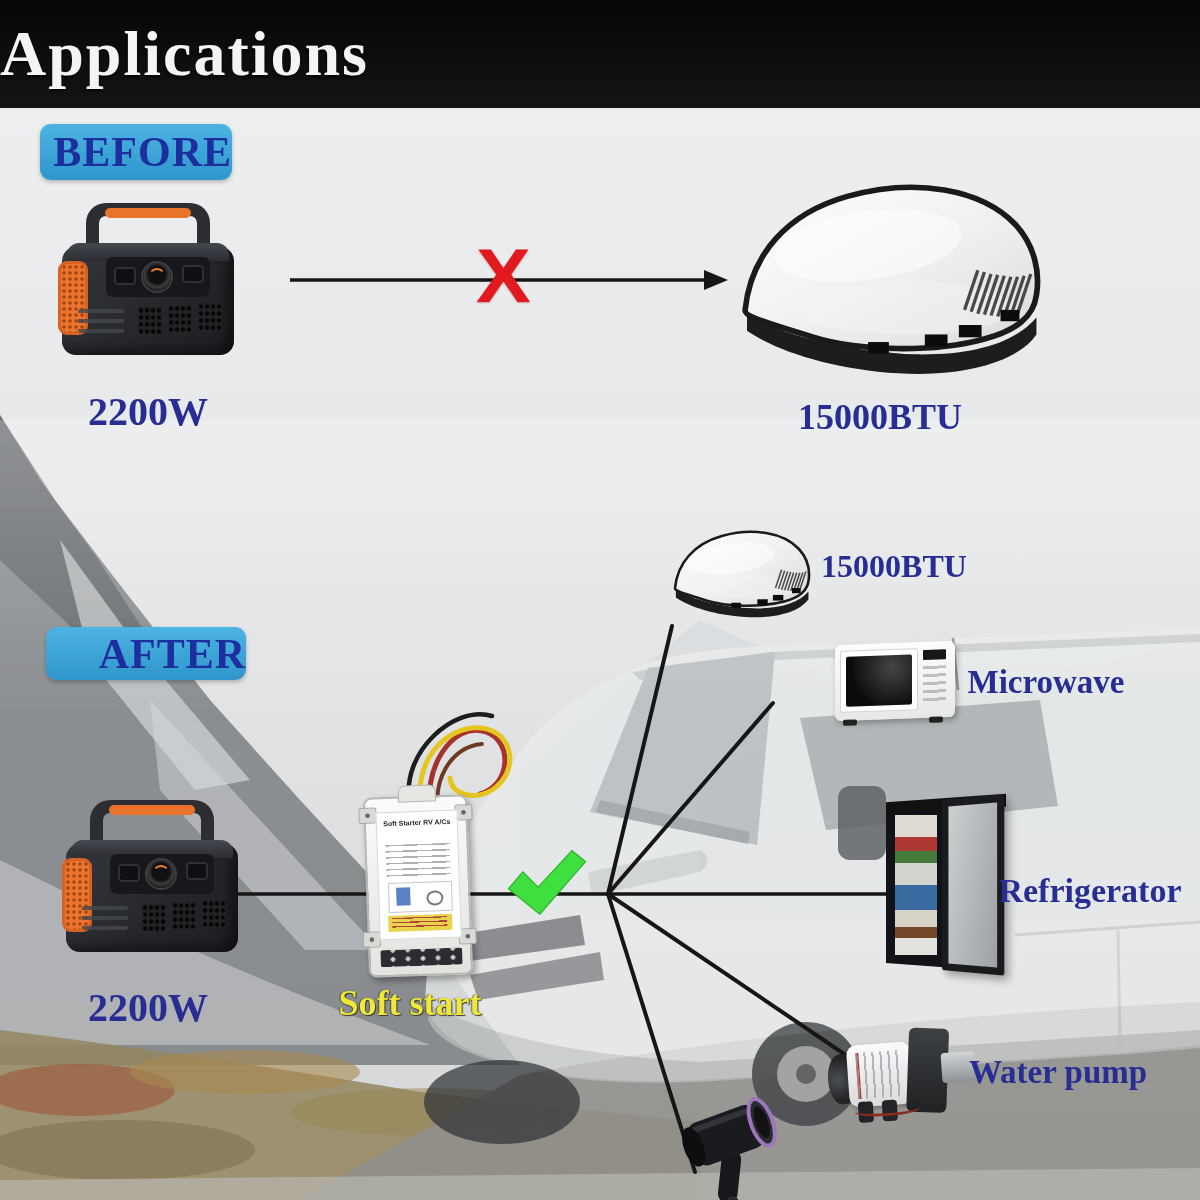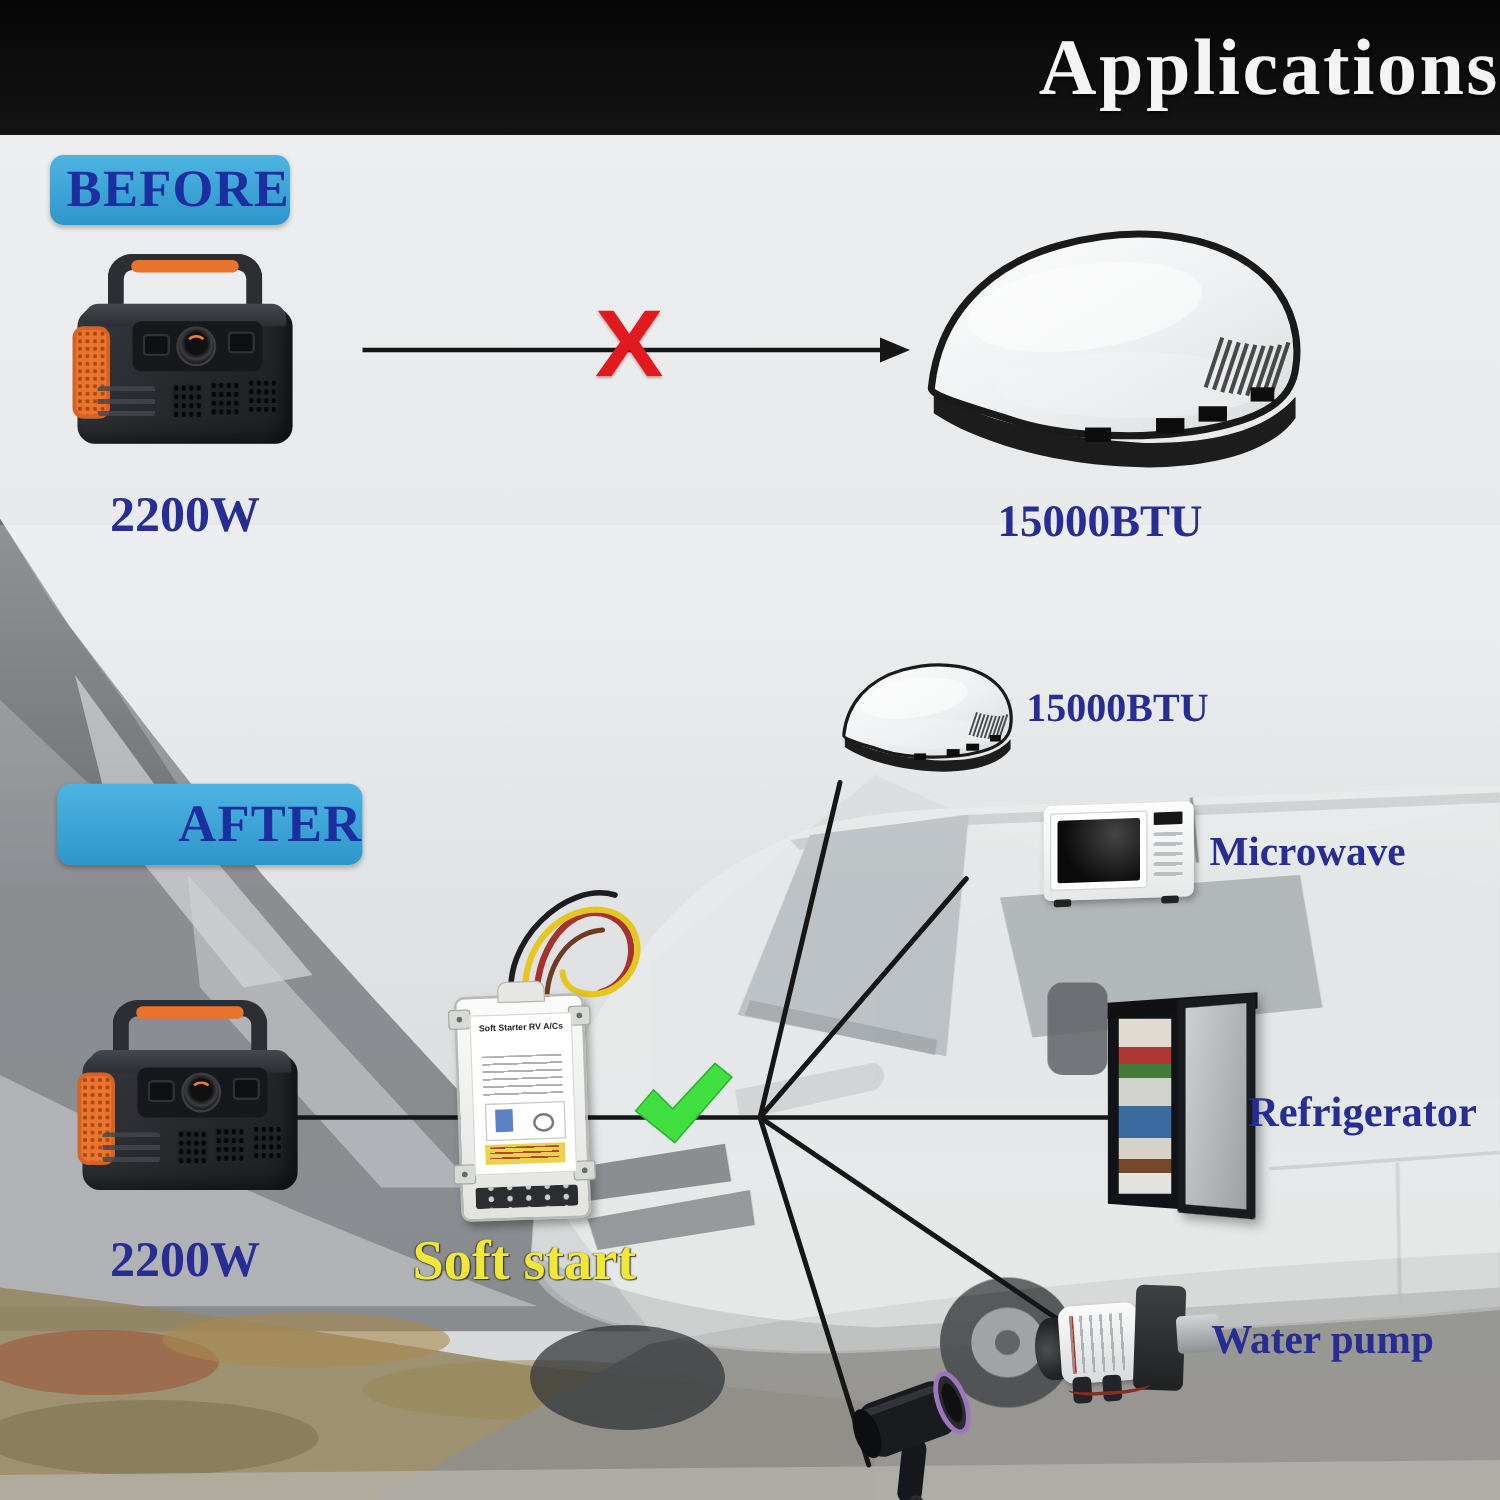--- a/index.html
+++ b/index.html
@@ -3,21 +3,21 @@
 <meta charset="utf-8">
 <style>
   html,body{margin:0;padding:0;background:#fff;}
   .canvas{position:relative;width:1200px;height:1200px;overflow:hidden;
           font-family:"Liberation Serif","DejaVu Serif",serif;background:#e9ebec;}
   .abs{position:absolute;}
   svg{display:block;}
 
   
   .title-bar{left:0;top:0;width:1200px;height:108px;background:linear-gradient(#060606,#141414);
-             display:flex;align-items:center;justify-content:flex-end;}
+             display:flex;align-items:center;justify-content:flex-start;}
   .title-bar span{color:#f4f4f4;font-size:64px;font-weight:700;letter-spacing:2px;
                   text-shadow:0 2px 3px rgba(0,0,0,.8);}
 
   
   .badge{display:flex;align-items:center;justify-content:flex-end;border-radius:11px;
          background:linear-gradient(#4db3e2,#2f96cc);box-shadow:0 2px 4px rgba(0,0,0,.25);
          color:#1d2f9f;font-weight:700;font-size:42px;letter-spacing:1px;}
 
   
   .lb{color:#272d92;font-weight:700;text-align:center;white-space:nowrap;}
@@ -253,21 +253,21 @@
   </div>
   <div class="abs lb" style="left:48px;top:388px;width:200px;font-size:40px;">2200W</div>
 
   <div class="abs cross" style="left:478px;top:238px;">X</div>
 
   <svg class="abs" style="left:726px;top:168px;" width="322" height="227" viewBox="0 0 340 240">
     <use href="#acunit"></use>
   </svg>
   <div class="abs lb" style="left:760px;top:396px;width:240px;font-size:36px;">15000BTU</div>
 
-  <div class="abs badge" style="left:46px;top:627px;width:200px;height:65px;padding-left:44px;">
+  <div class="abs badge" style="left:46px;top:627px;width:200px;height:53px;">
     <span>AFTER</span>
   </div>
 
   <svg class="abs" style="left:666px;top:523px;" width="148" height="104" viewBox="0 0 340 240">
     <use href="#acunit"></use>
   </svg>
   <div class="abs lb" style="left:774px;top:548px;width:240px;font-size:32px;">15000BTU</div>
 
   <div class="abs microwave" style="left:835px;top:643px;">
     <div class="door">
@@ -316,21 +316,21 @@
     <i class="tab t4"></i>
     <i class="gland"></i>
     <div class="face">
       <div class="stitle">Soft Starter RV A/Cs</div>
       <i class="lines"></i>
       <i class="diag"></i>
       <i class="warn"></i>
     </div>
     <div class="terms"></div>
   </div>
-  <div class="abs lb soft" style="left:330px;top:982px;width:160px;font-size:45px;">Soft start</div>
+  <div class="abs lb soft" style="left:330px;top:982px;width:160px;font-size:36px;">Soft start</div>
 
   <svg class="abs" style="left:506px;top:849px;" width="82" height="66" viewBox="0 0 95 78">
     <polygon points="2,47 19,27 37,45 77,2 93,15 39,77" fill="#3fdf3f" stroke="#2db32d" stroke-width="1.5"></polygon>
   </svg>
 
   <div class="abs fridge" style="left:886px;top:798px;">
     <div class="cab"></div>
     <div class="int"></div>
     <div class="top"></div>
     <div class="door"></div>

